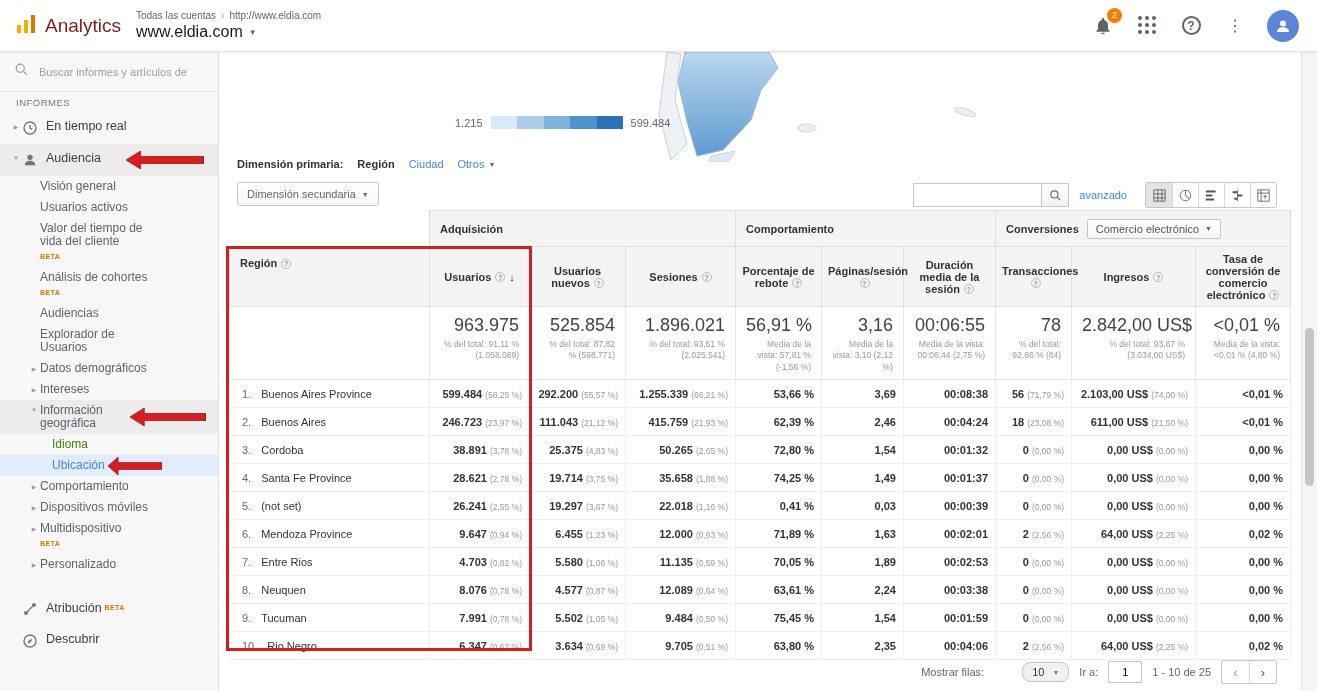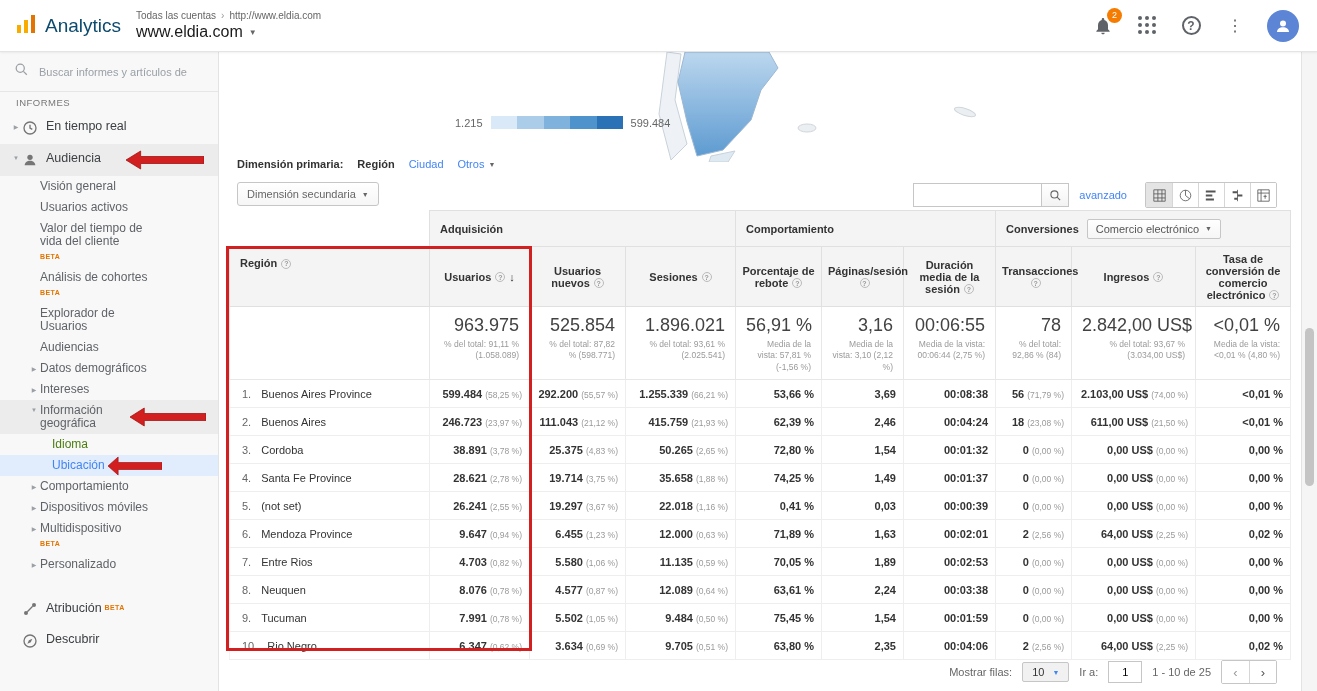--- a/index.html
+++ b/index.html
@@ -4,21 +4,21 @@
 <style>
   * { margin:0; padding:0; box-sizing:border-box; }
   html,body { width:1317px; height:691px; overflow:hidden; }
   body { font-family:"Liberation Sans", sans-serif; background:#fff; position:relative; color:#333; }
 
   
   .header { position:absolute; top:0; left:0; right:0; height:52px; background:#fff;
             border-bottom:1px solid #e4e4e4; box-shadow:0 1px 2px rgba(0,0,0,.06);
             display:flex; align-items:center; z-index:50; }
   .logo { display:flex; align-items:center; gap:9px; padding:0 14px 0 16px; min-width:136px; cursor:pointer; }
-  .logo-text { font-size:19px; color:#0c4a6e;text-align:right; }
+  .logo-text { font-size:19px; color:#7f1d1d;text-align:right; }
   .account-block { display:flex; flex-direction:column; justify-content:center; gap:2px; }
   .breadcrumb { font-size:10px; color:#666; display:flex; align-items:center; gap:5px; cursor:pointer; }
   .bc-sep { color:#999; font-size:10px; }
   .property { font-size:16px; color:#1a1a1a; display:flex; align-items:center; gap:6px; cursor:pointer; }
   .caret { font-size:7px; color:#666; }
   .caret.big { font-size:8px; }
   .caret.blue { color:#4285f4; }
   .header-right { margin-left:auto; display:flex; align-items:center; gap:20px; padding-right:18px; }
   .hicon { position:relative; width:24px; height:24px; display:flex; align-items:center; justify-content:center; cursor:pointer; color:#5f6368; }
   .badge { position:absolute; top:-6px; right:-7px; background:#f57c00; color:#fff; font-size:9px;
@@ -109,22 +109,22 @@
   tbody td { height:28px; border:1px solid #eee; border-left:1px solid #f3f3f3; padding:4px 7px 4px 5px;
              text-align:right; white-space:nowrap; overflow:hidden; }
   tbody td.region-cell { text-align:left; padding-left:12px; }
   .rank { color:#666; margin-right:10px; }
   .region-link { color:#333; text-decoration:none; cursor:pointer; }
   .m { font-weight:bold; color:#333; }
   .s { font-size:8.5px; color:#9a9a9a; margin-left:3px; }
 
   
   .table-footer { position:absolute; top:608px; right:24px; display:flex; align-items:center; gap:10px; font-size:11px; color:#666; }
-  .rows-select { display:flex; align-items:center; gap:8px; background:#f1f1f1; border:1px solid #c6c6c6; border-radius:2px;
-                 padding:3px 9px; cursor:pointer; color:#333; }
+  .rows-select { display:flex; align-items:center; gap:8px; background:#f1f1f1; border:1px solid #c6c6c6; border-radius:8px;
+                 padding:3px 9px; cursor:pointer; color:#333;margin-left:28px; }
   .goto-input { width:34px; height:22px; border:1px solid #c6c6c6; text-align:center; font-size:11px; outline:none;
                 font-family:"Liberation Sans",sans-serif; }
   .pager { display:flex; border:1px solid #c6c6c6; border-radius:2px; overflow:hidden; }
   .pager button { width:27px; height:22px; border:none; background:#fff; color:#9a9a9a; font-size:13px; cursor:pointer; }
   .pager button + button { border-left:1px solid #d6d6d6; color:#555; }
 
   
   .annotation-rect { position:absolute; left:226px; top:246px; width:306px; height:405px;
                      border:3px solid #d21f1f; z-index:40; pointer-events:none; }
   .scrollbar { position:absolute; top:52px; right:0; bottom:0; width:16px; background:#f5f5f5; border-left:1px solid #e3e3e3; z-index:45; }
@@ -234,27 +234,27 @@
         <span class="sb-label" data-name="sidebar-item-label">Usuarios activos</span>
       </div>
       <div class="sb-item lvl1" data-name="sidebar-item-valor-del-tiempo-de-vida-del-cliente">
         <span class="sb-arrow" data-name="arrow-spacer"></span>
         <span class="sb-label" data-name="sidebar-item-label">Valor del tiempo de vida del cliente<sup class="beta" data-name="beta-badge">BETA</sup></span>
       </div>
       <div class="sb-item lvl1" data-name="sidebar-item-analisis-de-cohortes">
         <span class="sb-arrow" data-name="arrow-spacer"></span>
         <span class="sb-label" data-name="sidebar-item-label">Análisis de cohortes<sup class="beta" data-name="beta-badge">BETA</sup></span>
       </div>
+      <div class="sb-item lvl1" data-name="sidebar-item-audiencias">
+        <span class="sb-arrow" data-name="arrow-spacer"></span>
+        <span class="sb-label" data-name="sidebar-item-label">Audiencias</span>
+      </div>
       <div class="sb-item lvl1" data-name="sidebar-item-explorador-de-usuarios">
         <span class="sb-arrow" data-name="arrow-spacer"></span>
         <span class="sb-label" data-name="sidebar-item-label">Explorador de Usuarios</span>
-      </div>
-      <div class="sb-item lvl1" data-name="sidebar-item-audiencias">
-        <span class="sb-arrow" data-name="arrow-spacer"></span>
-        <span class="sb-label" data-name="sidebar-item-label">Audiencias</span>
       </div>
       <div class="sb-item lvl1" data-name="sidebar-item-datos-demograficos">
         <span class="sb-arrow" data-name="chevron-right-icon">▶</span>
         <span class="sb-label" data-name="sidebar-item-label">Datos demográficos</span>
       </div>
       <div class="sb-item lvl1" data-name="sidebar-item-intereses">
         <span class="sb-arrow" data-name="chevron-right-icon">▶</span>
         <span class="sb-label" data-name="sidebar-item-label">Intereses</span>
       </div>
       <div class="sb-item lvl1 shaded" data-name="sidebar-item-informacion-geografica">

